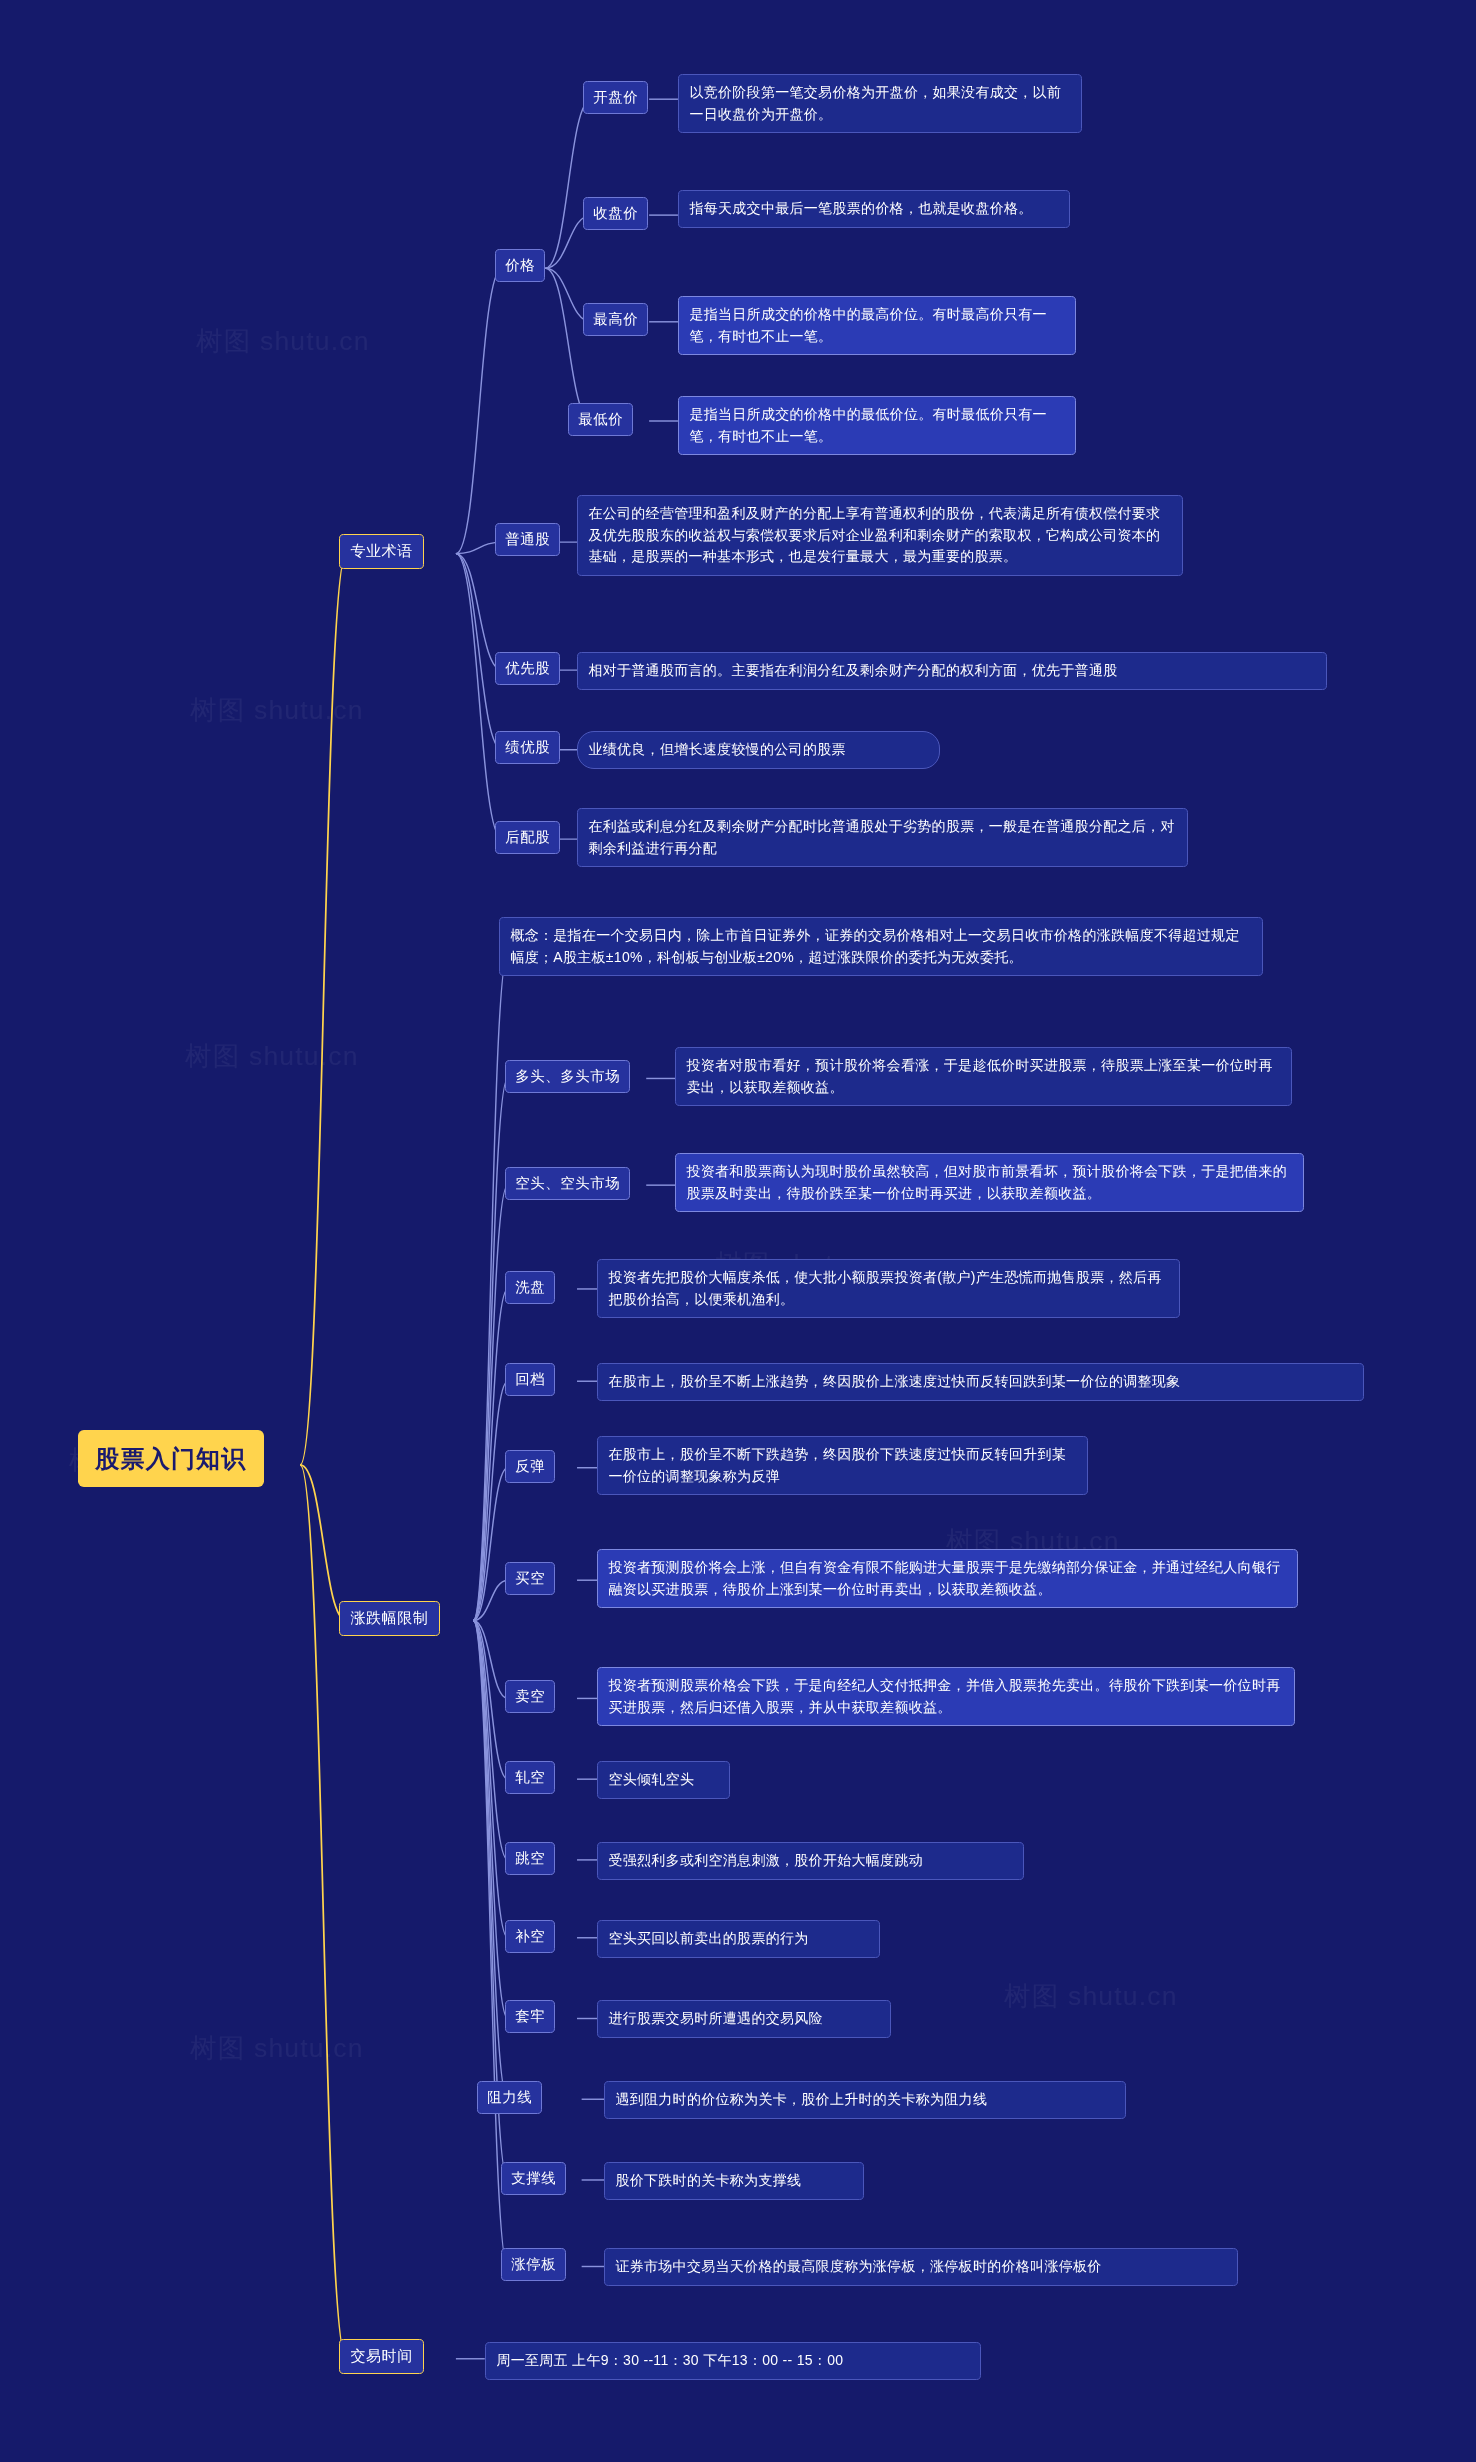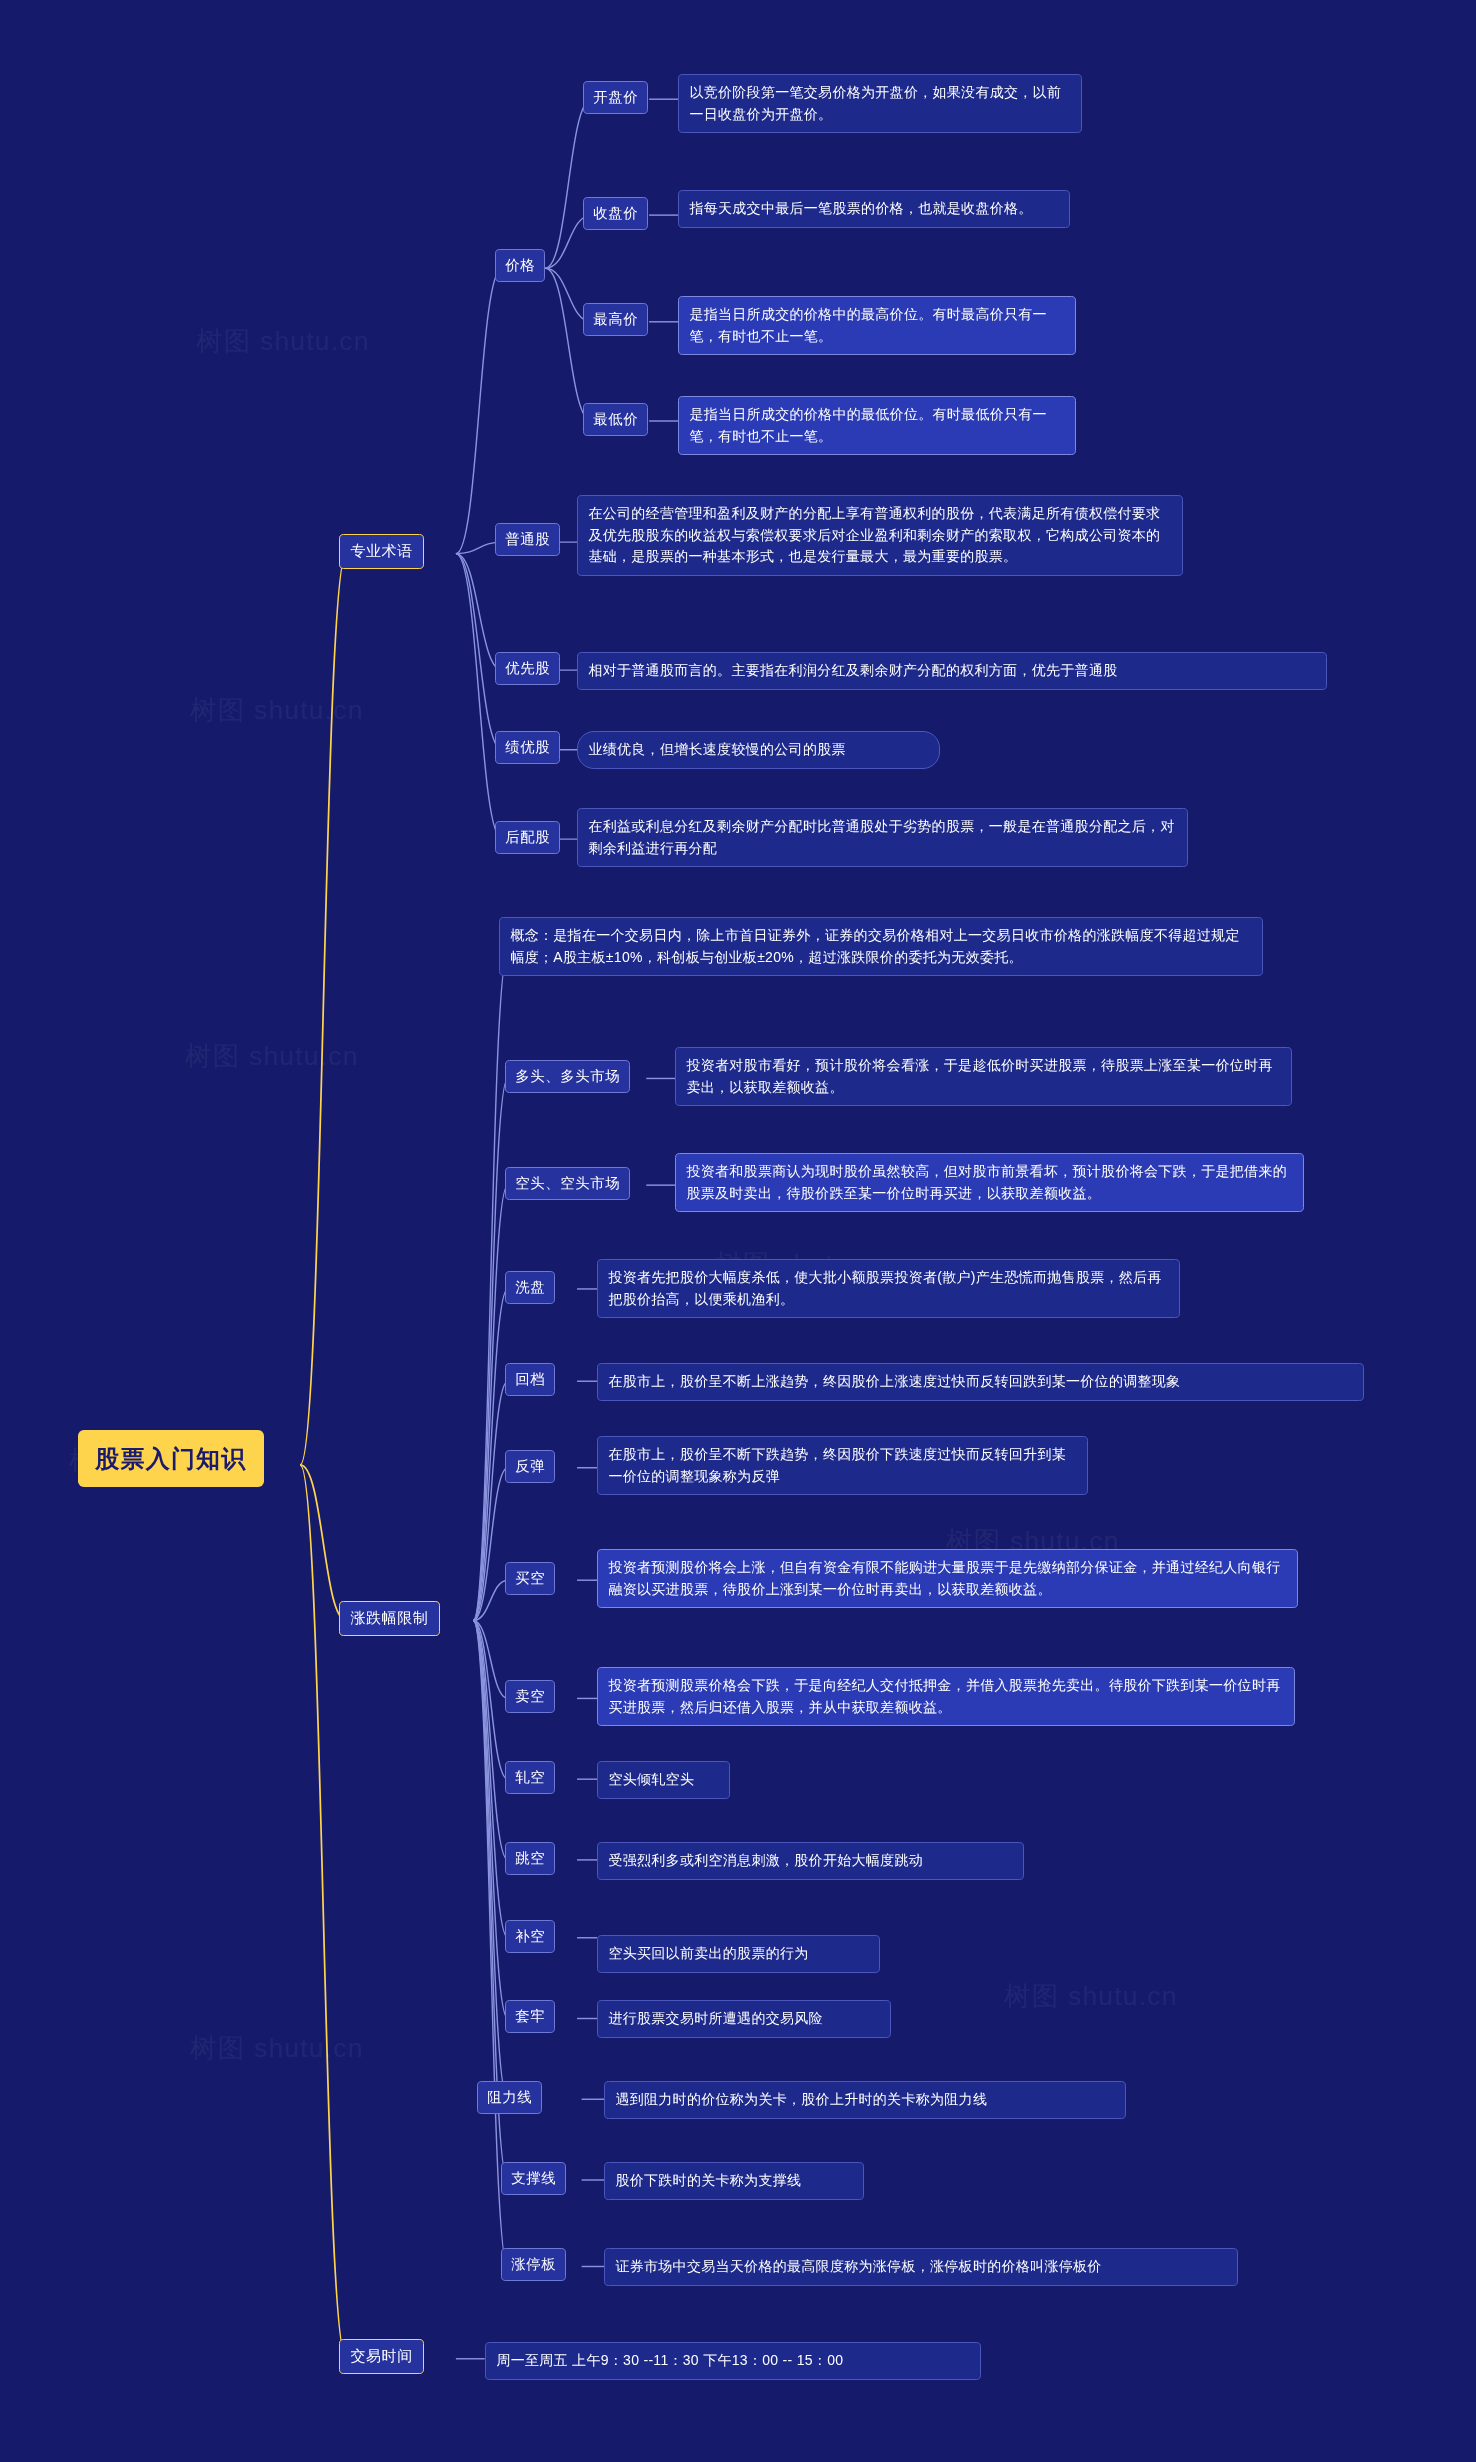--- a/index.html
+++ b/index.html
@@ -179,21 +179,21 @@
 
   <div class="node label" style="left:583px;top:81px;">开盘价</div>
   <div class="node desc" style="left:678px;top:74px;width:404px;">以竞价阶段第一笔交易价格为开盘价，如果没有成交，以前一日收盘价为开盘价。</div>
 
   <div class="node label" style="left:583px;top:197px;">收盘价</div>
   <div class="node desc" style="left:678px;top:190px;width:392px;">指每天成交中最后一笔股票的价格，也就是收盘价格。</div>
 
   <div class="node label" style="left:583px;top:303px;">最高价</div>
   <div class="node desc hl" style="left:678px;top:296px;width:398px;">是指当日所成交的价格中的最高价位。有时最高价只有一笔，有时也不止一笔。</div>
 
-  <div class="node label" style="left:583px;top:403px;">最低价</div>
+  <div class="node label" style="left:568px;top:403px;">最低价</div>
   <div class="node desc hl" style="left:678px;top:396px;width:398px;">是指当日所成交的价格中的最低价位。有时最低价只有一笔，有时也不止一笔。</div>
 
   <div class="node label" style="left:495px;top:523px;">普通股</div>
   <div class="node desc" style="left:577px;top:495px;width:606px;">在公司的经营管理和盈利及财产的分配上享有普通权利的股份，代表满足所有债权偿付要求及优先股股东的收益权与索偿权要求后对企业盈利和剩余财产的索取权，它构成公司资本的基础，是股票的一种基本形式，也是发行量最大，最为重要的股票。</div>
 
   <div class="node label" style="left:495px;top:652px;">优先股</div>
   <div class="node desc" style="left:577px;top:652px;width:750px;">相对于普通股而言的。主要指在利润分红及剩余财产分配的权利方面，优先于普通股</div>
 
   <div class="node label" style="left:495px;top:731px;">绩优股</div>
   <div class="node desc" style="left:577px;top:731px;width:363px;border-radius:17px;">业绩优良，但增长速度较慢的公司的股票</div>
@@ -224,21 +224,21 @@
   <div class="node label" style="left:505px;top:1680px;">卖空</div>
   <div class="node desc hl" style="left:597px;top:1667px;width:698px;">投资者预测股票价格会下跌，于是向经纪人交付抵押金，并借入股票抢先卖出。待股价下跌到某一价位时再买进股票，然后归还借入股票，并从中获取差额收益。</div>
 
   <div class="node label" style="left:505px;top:1761px;">轧空</div>
   <div class="node desc" style="left:597px;top:1761px;width:133px;">空头倾轧空头</div>
 
   <div class="node label" style="left:505px;top:1842px;">跳空</div>
   <div class="node desc" style="left:597px;top:1842px;width:427px;">受强烈利多或利空消息刺激，股价开始大幅度跳动</div>
 
   <div class="node label" style="left:505px;top:1920px;">补空</div>
-  <div class="node desc" style="left:597px;top:1920px;width:283px;margin-top:15px;">空头买回以前卖出的股票的行为</div>
+  <div class="node desc" style="left:597px;top:1920px;width:283px;">空头买回以前卖出的股票的行为</div>
 
   <div class="node label" style="left:505px;top:2000px;">套牢</div>
   <div class="node desc" style="left:597px;top:2000px;width:294px;">进行股票交易时所遭遇的交易风险</div>
 
   <div class="node label" style="left:477px;top:2081px;">阻力线</div>
   <div class="node desc" style="left:604px;top:2081px;width:522px;">遇到阻力时的价位称为关卡，股价上升时的关卡称为阻力线</div>
 
   <div class="node label" style="left:501px;top:2162px;">支撑线</div>
   <div class="node desc" style="left:604px;top:2162px;width:260px;">股价下跌时的关卡称为支撑线</div>
 

